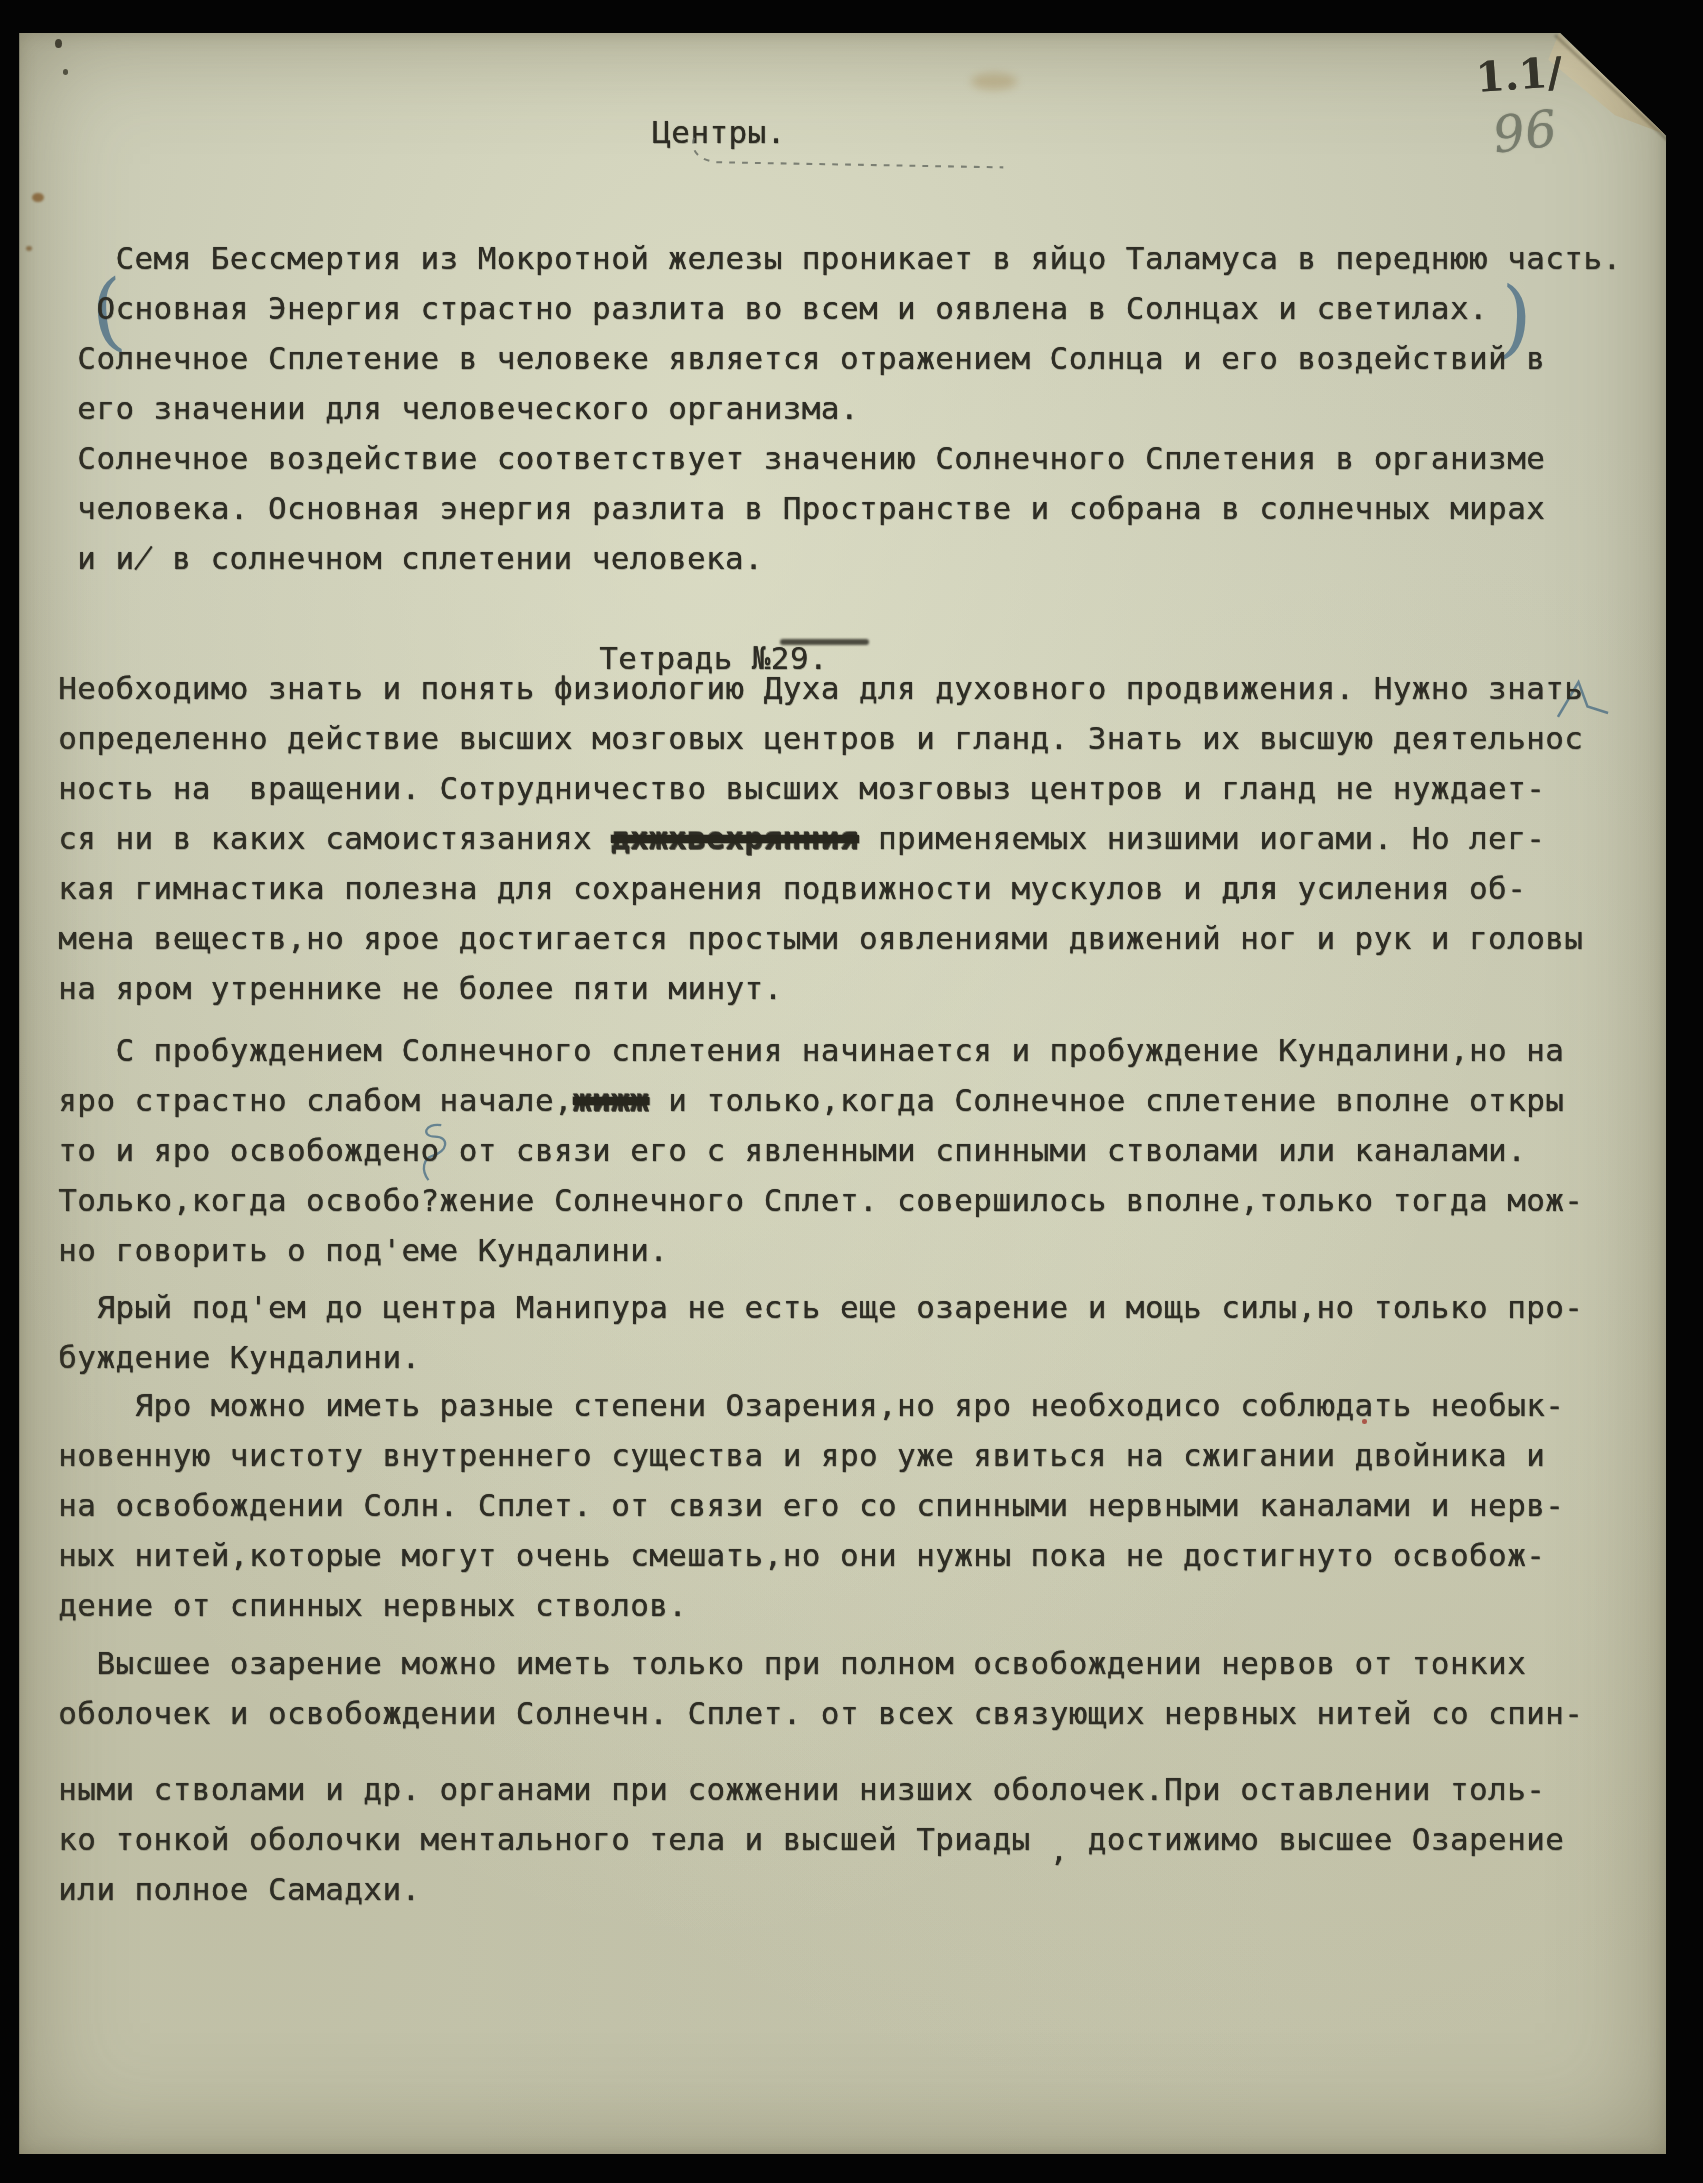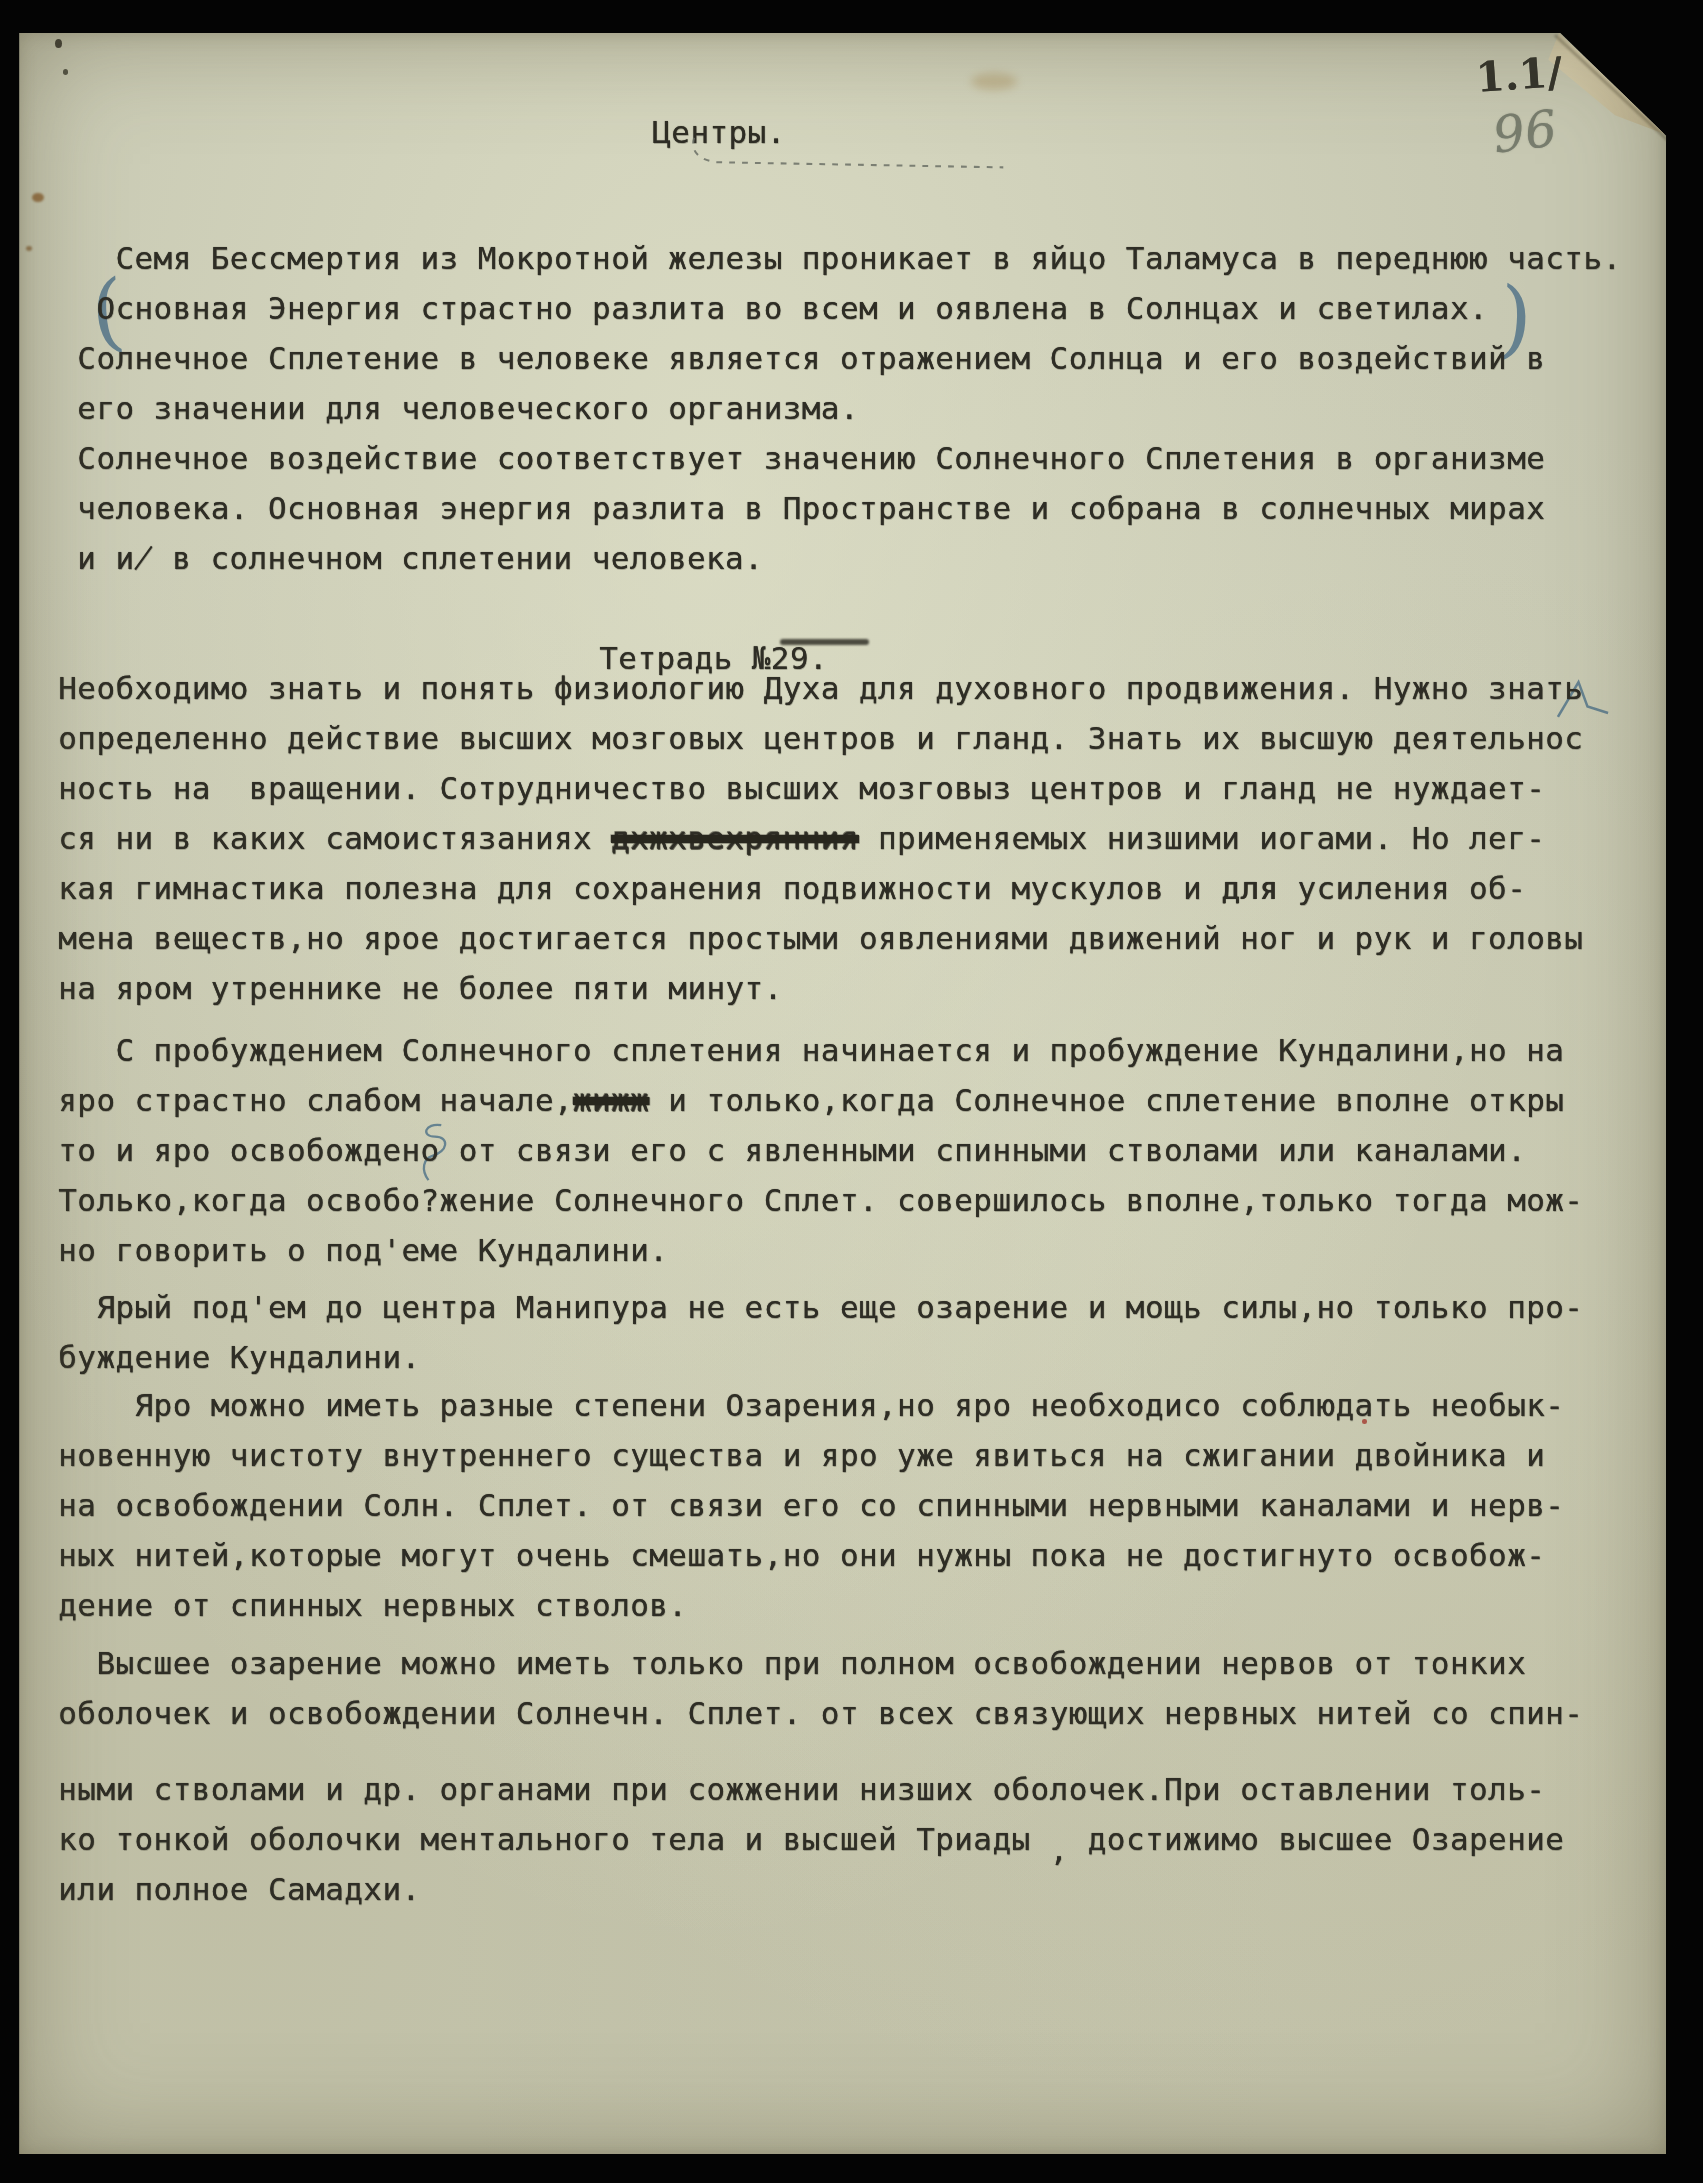--- a/index.html
+++ b/index.html
@@ -31,21 +31,21 @@
     color:#2e2d25;
     text-shadow:0 0 0.8px rgba(42,40,31,.85), 0.5px 0.6px 0 rgba(42,40,31,.22);
     letter-spacing:0.4px;
     white-space:pre;
   }
   .abs{position:absolute;}
   .para{position:absolute;left:39px;width:1594px;}
   .line{height:50px;line-height:50px;white-space:pre;}
   .line.gap{margin-top:26px;}
   .xstrike{
-    font-weight:normal;
+    font-weight:bold;
     text-decoration:line-through;
     text-decoration-thickness:8.4px;
     text-decoration-color:rgba(40,38,29,.78);
     text-shadow:0 0 1.4px rgba(40,38,29,.95),0.6px 0.6px 0 rgba(40,38,29,.6),-0.6px -0.6px 0 rgba(40,38,29,.5);
   }
   .overtype{
     font-weight:normal;
     text-shadow:0.8px 0 0 rgba(40,38,29,.9),0 0 1px rgba(40,38,29,.9);
   }
   .lowcomma{position:relative;top:11px;}

